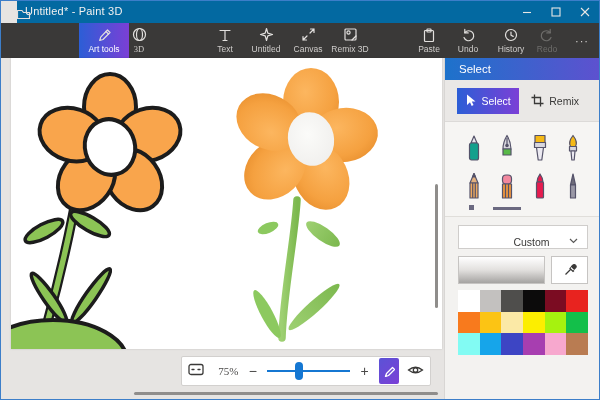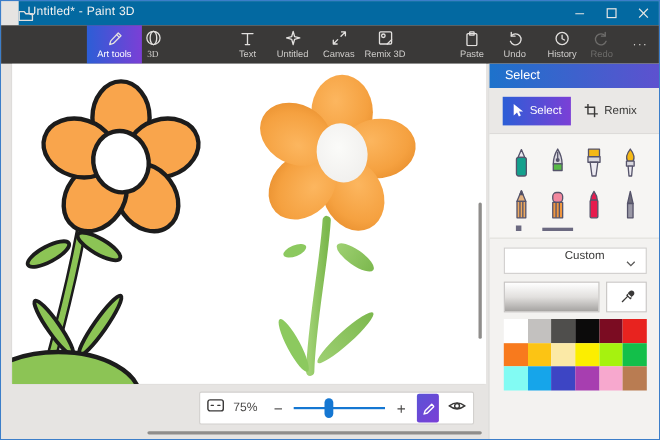--- a/index.html
+++ b/index.html
@@ -26,21 +26,21 @@
   .tb-item.disabled .tlabel{color:#6e6d6b;}
   .tb-more{font-size:11px;color:#d6d4d2;letter-spacing:1px;}
   
   .workspace{position:absolute;top:57px;left:0;width:443px;height:343px;background:#e6e4e2;}
   .canvas{position:absolute;left:10px;top:0;width:431px;height:291px;background:#ffffff;box-shadow:0 0 2px rgba(0,0,0,.15);}
   .v-scroll{position:absolute;left:434px;top:126px;width:3px;height:124px;background:#8f8d8b;border-radius:2px;}
   .h-scroll{position:absolute;left:133px;top:334px;width:304px;height:3px;background:#8f8d8b;border-radius:2px;}
   
   .zoombar{position:absolute;left:180px;top:298px;width:250px;height:30px;background:#fff;border:1px solid #d2d0ce;border-radius:2px;display:flex;align-items:center;padding:0 6px;gap:8px;}
   .zb-icon svg{stroke:#3a3938;fill:none;stroke-width:1.3;stroke-linecap:round;}
-  .zoom-value{font-size:11px;color:#4a4948;width:28px;text-align:left;}
+  .zoom-value{font-size:11px;color:#4a4948;width:28px;text-align:right;font-family:Liberation Serif, serif;}
   .zb-step{font-size:14px;color:#4a4948;width:14px;text-align:center;cursor:default;}
   .slider{position:relative;width:88px;height:18px;display:flex;align-items:center;}
   .slider .track{width:100%;height:2px;background:#1577d2;}
   .slider .thumb{position:absolute;left:28px;top:0;width:8px;height:18px;border-radius:4px;background:#1577d2;}
   .pencil-btn{width:21px;height:26px;border-radius:2px;background:linear-gradient(135deg,#5b53d6,#7b3fd6);display:flex;align-items:center;justify-content:center;}
   .pencil-btn svg{stroke:#fff;fill:none;stroke-width:1.3;stroke-linejoin:round;}
   .eye-btn svg{stroke:#3a3938;fill:none;stroke-width:1.3;}
   
   .panel{position:absolute;top:57px;left:443px;width:157px;height:343px;background:#f3f2f0;border-left:1px solid #d8d6d4;}
   .panel-header{height:22px;background:linear-gradient(90deg,#1d72cb,#5e51cf);display:flex;align-items:center;padding-left:14px;}
@@ -50,21 +50,21 @@
   .crop-btn{display:flex;align-items:center;gap:5px;font-size:10.5px;color:#3a3938;padding:0 10px;background:transparent;border:none;}
   .crop-btn svg{stroke:#3a3938;fill:none;stroke-width:1.3;}
   .brush-section{background:#f6f5f3;padding:10px 12px 2px;border-bottom:1px solid #e0deda;}
   .brush-grid{display:grid;grid-template-columns:repeat(4,1fr);row-gap:8px;justify-items:center;}
   .brush{width:24px;height:30px;display:flex;align-items:flex-end;justify-content:center;}
   .brush svg{stroke:#55536a;stroke-width:1.2;stroke-linejoin:round;}
   .mini-scroll{position:relative;height:12px;margin-top:2px;}
   .mini-scroll .dot{position:absolute;left:12px;top:3px;width:5px;height:5px;background:#6b6980;}
   .mini-scroll .bar{position:absolute;left:36px;top:5px;width:28px;height:2.5px;background:#6b6980;}
   .color-section{padding:8px 13px 0;}
-  .dropdown{height:24px;border:1px solid #cfcdcb;background:#fff;display:flex;align-items:flex-start;justify-content:center;position:relative;font-size:10.5px;color:#3a3938;padding-left:17px;}
+  .dropdown{height:24px;border:1px solid #cfcdcb;background:#fff;display:flex;align-items:flex-end;justify-content:center;position:relative;font-size:10.5px;color:#3a3938;padding-left:17px;}
   .dropdown .chev{position:absolute;right:9px;top:8px;}
   .dropdown .chev svg{stroke:#5a5958;fill:none;stroke-width:1.2;}
   .swatch-row{margin-top:7px;display:flex;gap:6px;}
   .current-color{width:87px;height:28px;border:1px solid #c6c4c2;background:linear-gradient(180deg,#ffffff 0%,#e2e0de 50%,#a5a3a1 100%);}
   .dropper-btn{width:37px;height:28px;border:1px solid #c6c4c2;background:#fff;display:flex;align-items:center;justify-content:center;}
   .dropper-btn svg{stroke:#3a3938;fill:none;stroke-width:1.2;}
   .palette{margin-top:6px;display:grid;grid-template-columns:repeat(6,21.7px);grid-auto-rows:21.7px;width:130px;}
   .swatch{width:100%;height:100%;}
   .add-color{margin-top:10px;height:25px;border:1px solid #c6c4c2;background:#fff;display:flex;align-items:center;justify-content:center;gap:7px;font-size:10.5px;color:#3a3938;width:100%;}
   .add-color svg{stroke:#3a3938;stroke-width:1.4;}

